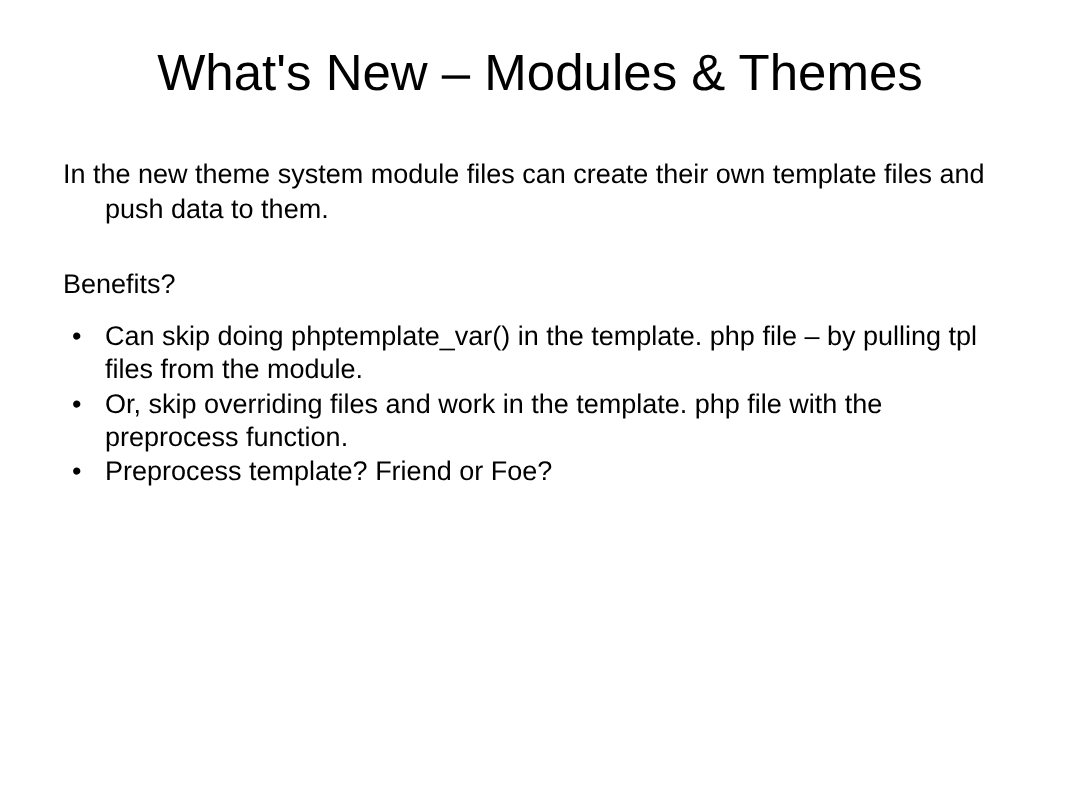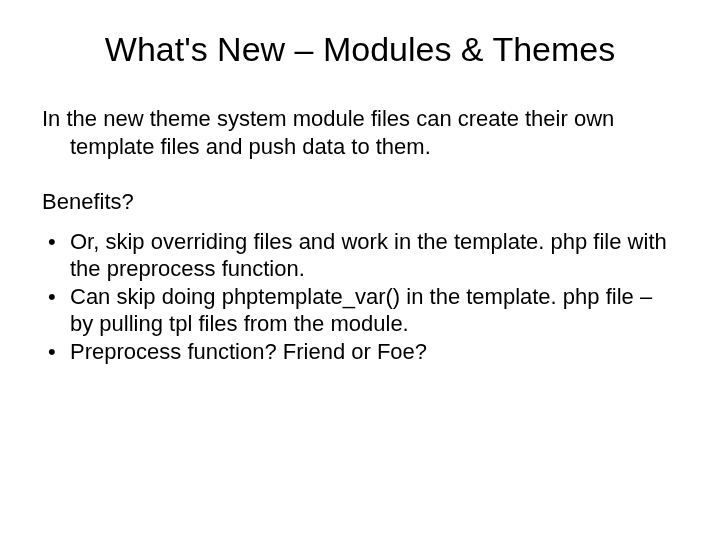--- a/index.html
+++ b/index.html
@@ -18,21 +18,21 @@
     padding: 30px 42px 40px 42px;
   }
   .title {
     font-size: 34px;
     font-weight: 400;
     text-align: center;
     margin: 0 0 36px 0;
     letter-spacing: 0;
   }
   .body {
-    font-size: 22px;
+    font-size: 18px;
     line-height: 1.25;
   }
   .para {
     margin: 0 0 28px 0;
     padding-left: 28px;
     text-indent: -28px;
   }
   .subhead {
     margin: 0 0 12px 0;
   }
@@ -58,18 +58,18 @@
 
 <div class="slide">
   <h1 class="title">What's New – Modules &amp; Themes</h1>
 
   <div class="body">
     <p class="para">In the new theme system module files can create their own template files and push data to them.</p>
 
     <div class="subhead">Benefits?</div>
 
     <ul class="bullets">
+      <li>Can skip doing phptemplate_var() in the template. php file – by pulling tpl files from the module.</li>
       <li>Or, skip overriding files and work in the template. php file with the preprocess function.</li>
-      <li>Can skip doing phptemplate_var() in the template. php file – by pulling tpl files from the module.</li>
-      <li>Preprocess function? Friend or Foe?</li>
+      <li>Preprocess template? Friend or Foe?</li>
     </ul>
   </div>
 </div>
 
 </body></html>

